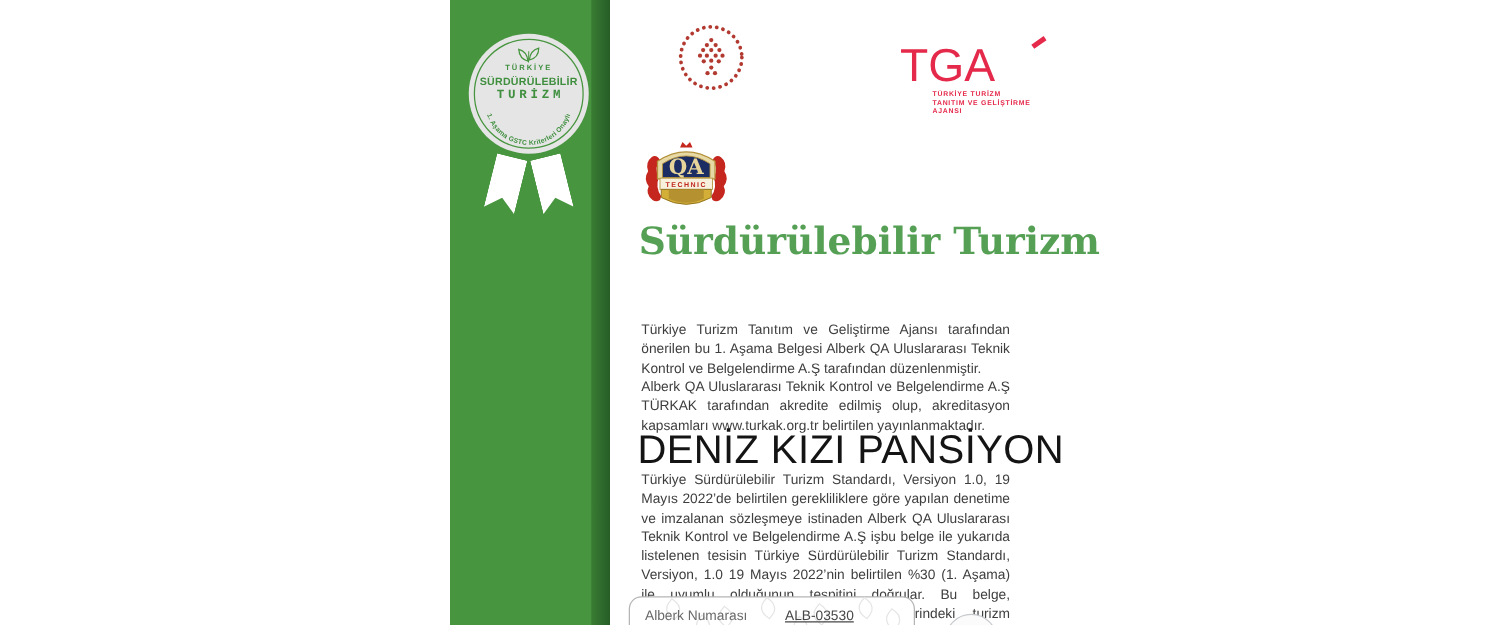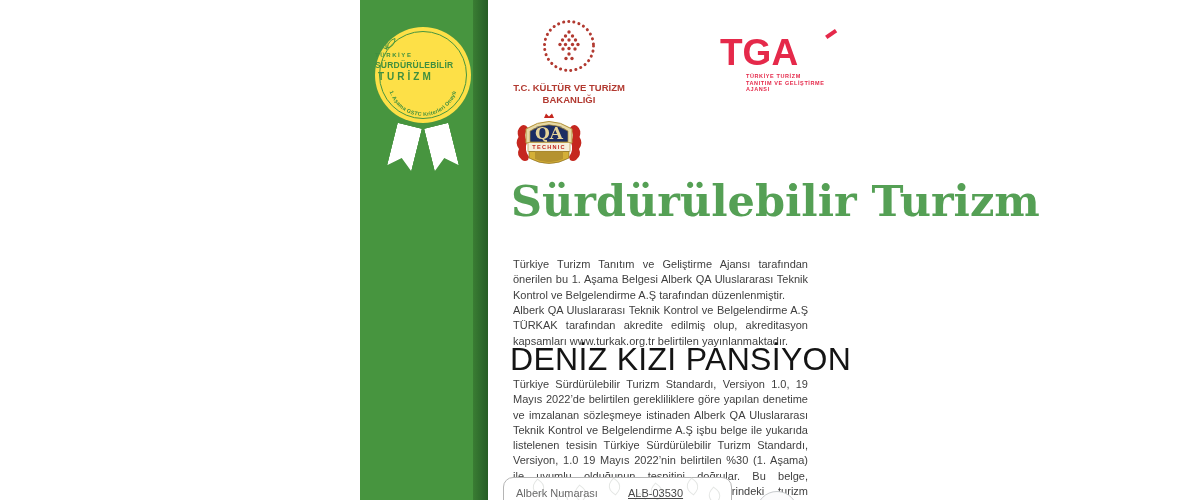--- a/index.html
+++ b/index.html
@@ -35,72 +35,72 @@
     background: #ffffff;
     top: 98px;
     clip-path: polygon(0 0, 100% 0, 100% 100%, 50% 76%, 0 100%);
   }
   .ribbon.left  { left: 17px;  transform: rotate(14deg); }
   .ribbon.right { left: 54px;  transform: rotate(-14deg); }
   .badge-circle {
     position: absolute; left: 0; top: 0;
     width: 96px; height: 96px;
     border-radius: 50%;
-    background: #fde047;
-    display: flex; flex-direction: column; align-items: flex-start;
+    background: #e5e5e5;
+    display: flex; flex-direction: column; align-items: center;
   }
   .badge-ring {
     position: absolute; inset: 4px;
     border: 1.6px solid #47953f;
     border-radius: 50%;
     pointer-events: none;
   }
   .badge-leaf { margin-top: 9px; height: 15px; }
   .badge-country {
     font-size: 6px; font-weight: bold; letter-spacing: 1.6px;
     color: #3f8f3f; margin-top: 1px;
   }
   .badge-line1 {
     font-size: 8.5px; font-weight: bold; letter-spacing: 0.2px;
     color: #3f8f3f; margin-top: 2px;
   }
   .badge-line2 {
     font-size: 10px; font-weight: bold; letter-spacing: 3px;
-    color: #3f8f3f; margin-top: 1px; margin-left: 3px;
+    color: #3f8f3f; margin-top: 1px; margin-left: 3px; font-family: Liberation Mono, monospace;
   }
   .badge-arc { position: absolute; inset: 0; }
 
   
   .ministry { position: absolute; left: 510px; top: 17px; width: 118px; text-align: center; }
   .ministry-text { font-size: 9.5px; line-height: 11.5px; font-weight: bold; color: #b23a31; margin-top: 3px; }
 
   .tga { position: absolute; left: 720px; top: 34px; width: 110px; }
   .tga-acronym {
     font-family: "Liberation Sans", sans-serif;
-    font-size: 37px; line-height: 37px; font-weight: bold; letter-spacing: 0px;
+    font-size: 37px; line-height: 37px; font-weight: normal; letter-spacing: 0px;
     color: #e5294a; position: relative; display: inline-block;
   }
   .tga-accent {
     position: absolute; right: -7px; top: -2px;
     width: 12px; height: 3.5px; background: #e5294a;
     transform: rotate(-35deg);
   }
   .tga-sub {
     margin-left: 26px; margin-top: 2px;
     font-size: 5.5px; line-height: 6.5px; font-weight: bold;
     letter-spacing: 0.6px; color: #e5294a;
   }
 
   .qa-crest { position: absolute; left: 513px; top: 112px; }
 
   
   .title-green {
     position: absolute; left: 511px; top: 176px;
     font-family: "DejaVu Serif", "Liberation Serif", serif;
-    font-size: 43px; font-weight: bold; color: #55a055; letter-spacing: 0px;
+    font-size: 30px; font-weight: bold; color: #55a055; letter-spacing: 0px;
     white-space: nowrap;
     text-align: center;
   }
   .title-black {
     position: absolute; left: 511px; top: 214px;
     font-family: "DejaVu Serif", "Liberation Serif", serif;
     font-size: 31px; font-weight: bold; color: #1b1b1b;
     white-space: nowrap;
   }
 
@@ -201,24 +201,20 @@
           <circle cx="31.5" cy="27.5" r="1.7"></circle>
           <circle cx="37" cy="27.5" r="1.7"></circle>
         <circle cx="22" cy="32" r="1.7"></circle>
           <circle cx="28" cy="31.5" r="1.7"></circle>
           <circle cx="34" cy="32" r="1.7"></circle>
         <circle cx="28" cy="37" r="1.7"></circle>
         <circle cx="25" cy="41.5" r="1.7"></circle>
           <circle cx="31" cy="41.5" r="1.7"></circle>
       </g>
     </svg>
-    <div class="ministry-text">
-      <div>T.C. KÜLTÜR VE TURİZM</div>
-      <div>BAKANLIĞI</div>
-    </div>
   </div>
 
   <div class="tga">
     <span class="tga-acronym">TGA</span>
     <span class="tga-accent"></span>
     <div class="tga-sub">
       <div>TÜRKİYE TURİZM</div>
       <div>TANITIM VE GELİŞTİRME</div>
       <div>AJANSI</div>
     </div>

